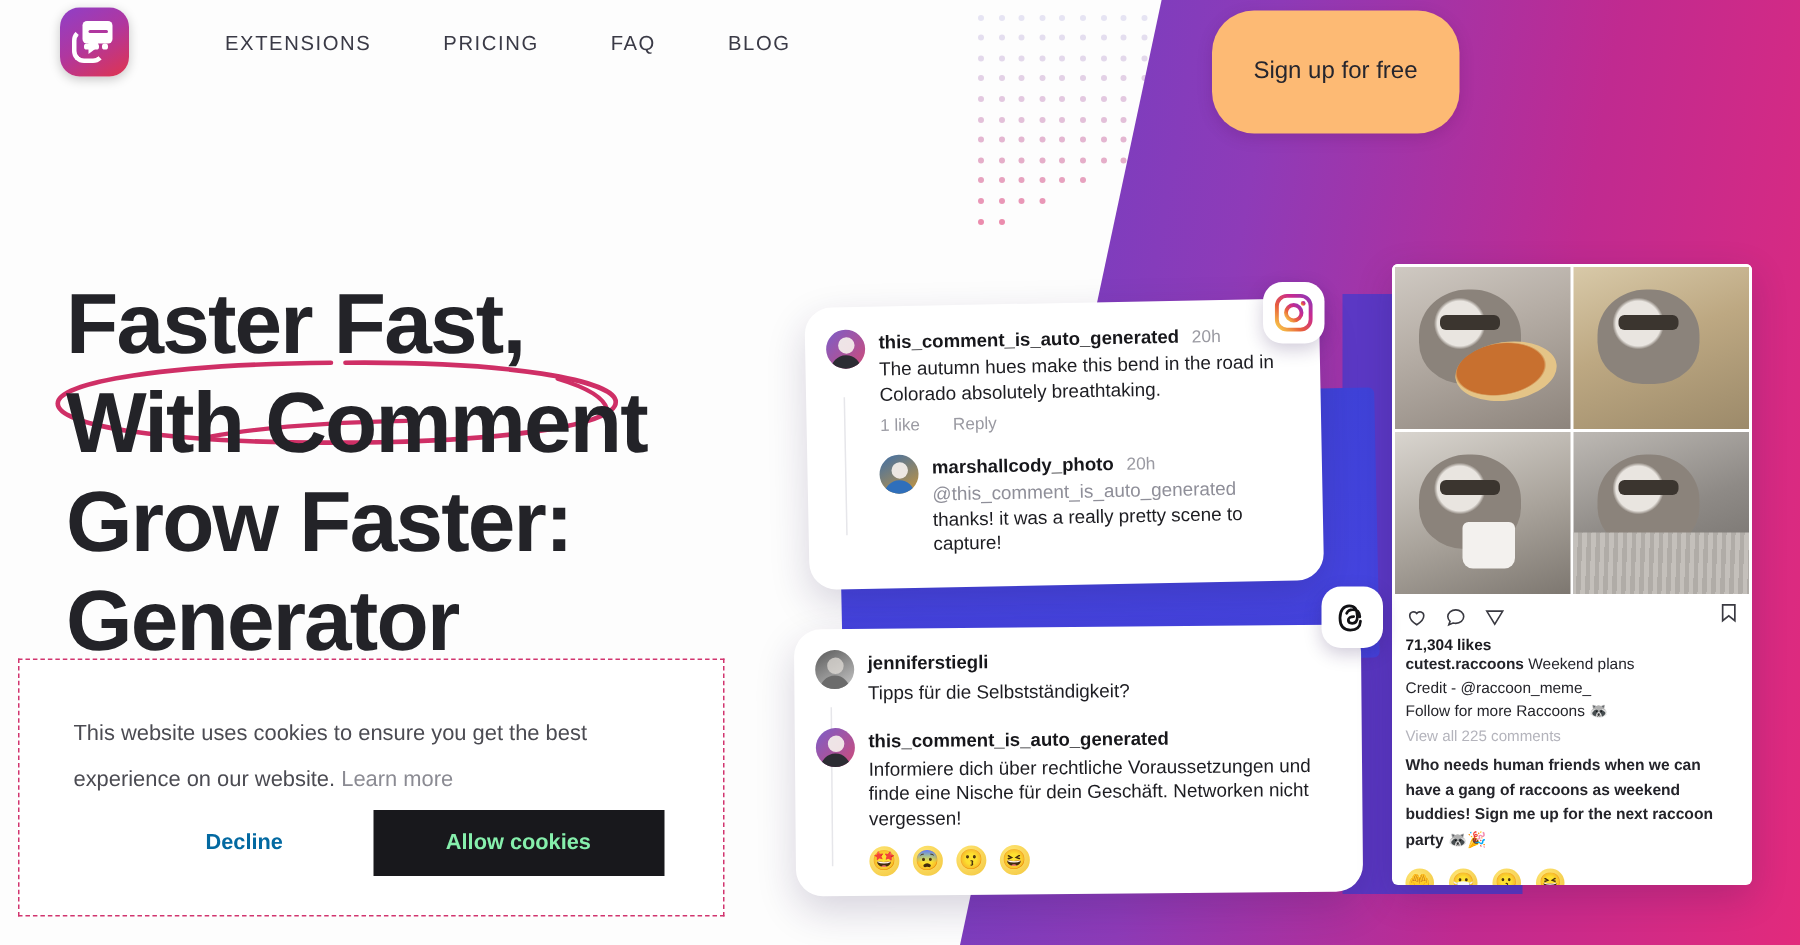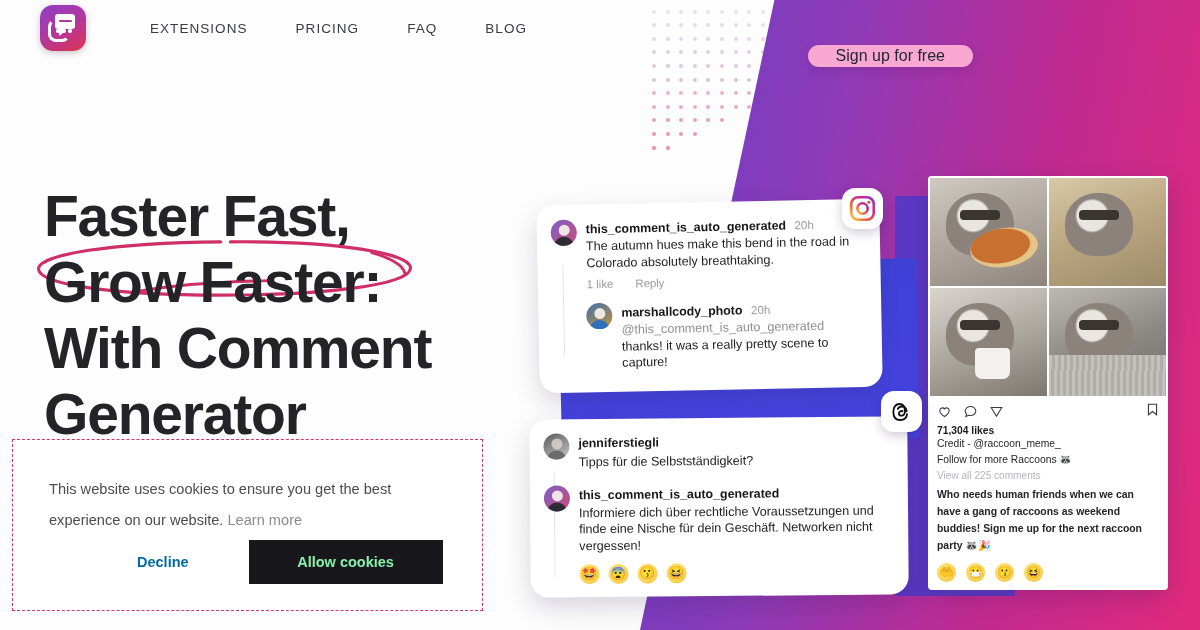--- a/index.html
+++ b/index.html
@@ -68,24 +68,24 @@
   .logo .dots{ position:absolute; left:16px; top:24px; display:flex; gap:2.5px;}
   .logo .dots span{ width:3.5px; height:3.5px; border-radius:50%; background:#fff;}
 
   nav { display:flex; align-items:center; gap:48px; margin-left:64px; }
   nav a {
     font-size:13.5px; letter-spacing:1.05px; color:#3a3a46;
     text-decoration:none; font-weight:400;
   }
   .signup {
     position:absolute; right:45px; top:7px;
-    background:#f9a8d4; border:none; border-radius:28px;
-    padding:2px 28px; font-size:16px; color:#26262e;
+    background:#fdba74; border:none; border-radius:28px;
+    padding:32px 28px; font-size:16px; color:#26262e;
     font-family:"Liberation Sans", sans-serif;
-    box-shadow:0 3px 10px rgba(70,10,70,.18); cursor:pointer;margin-top:38px;
+    box-shadow:0 3px 10px rgba(70,10,70,.18); cursor:pointer;
   }
 
   
   .hero { position:absolute; left:44px; top:183px; z-index:6; }
   .hero h1 {
     font-size:57px; line-height:66px; font-weight:700;
     letter-spacing:-1.2px; color:#232328; position:relative;
   }
   .hero h1 .l { display:block; position:relative; }
   .ellipse {
@@ -321,22 +321,22 @@
     <a href="#">PRICING</a>
     <a href="#">FAQ</a>
     <a href="#">BLOG</a>
   </nav>
   <button class="signup">Sign up for free</button>
 </header>
 
 <div class="hero">
   <h1>
     <span class="l">Faster Fast,</span>
+    <span class="l">With Comment</span>
     <span class="l">Grow Faster:</span>
-    <span class="l">With Comment</span>
     <span class="l">Generator</span>
     <svg class="ellipse" viewBox="0 0 400 64">
       <path d="M206 5 C318 4 392 17 392 32 C392 50 300 60 196 60 C86 60 8 49 8 33 C8 18 84 6 196 5" fill="none" stroke="#cf2f66" stroke-width="3.2" stroke-linecap="round"></path>
       <path d="M112 56 C150 49 196 46 248 45" fill="none" stroke="#cf2f66" stroke-width="3" stroke-linecap="round"></path>
       <path d="M352 16 C372 22 384 29 386 37" fill="none" stroke="#cf2f66" stroke-width="3" stroke-linecap="round"></path>
     </svg>
   </h1>
 </div>
 
 <div class="cookie">
@@ -480,20 +480,24 @@
     </div>
     <div class="right">
       <svg width="13" height="15" viewBox="0 0 20 24">
         <path d="M3.5 3.5h13v17L10 15.3 3.5 20.5z" fill="none" stroke="#3a3a42" stroke-width="1.8"></path>
       </svg>
     </div>
   </div>
 
   <div class="pcap">
     <div class="plikes">71,304 likes</div>
+    <div class="pline">
+      <b>cutest.raccoons</b>
+      <span>Weekend plans</span>
+    </div>
     <div class="pline dim">Credit - @raccoon_meme_</div>
     <div class="pline">Follow for more Raccoons 🦝</div>
     <div class="pviewall">View all 225 comments</div>
     <div class="pcomment">Who needs human friends when we can have a gang of raccoons as weekend buddies! Sign me up for the next raccoon party 🦝🎉</div>
     <div class="pemo">
       <div class="e">🤲</div>
       <div class="e">😷</div>
       <div class="e">😗</div>
       <div class="e">😆</div>
     </div>

